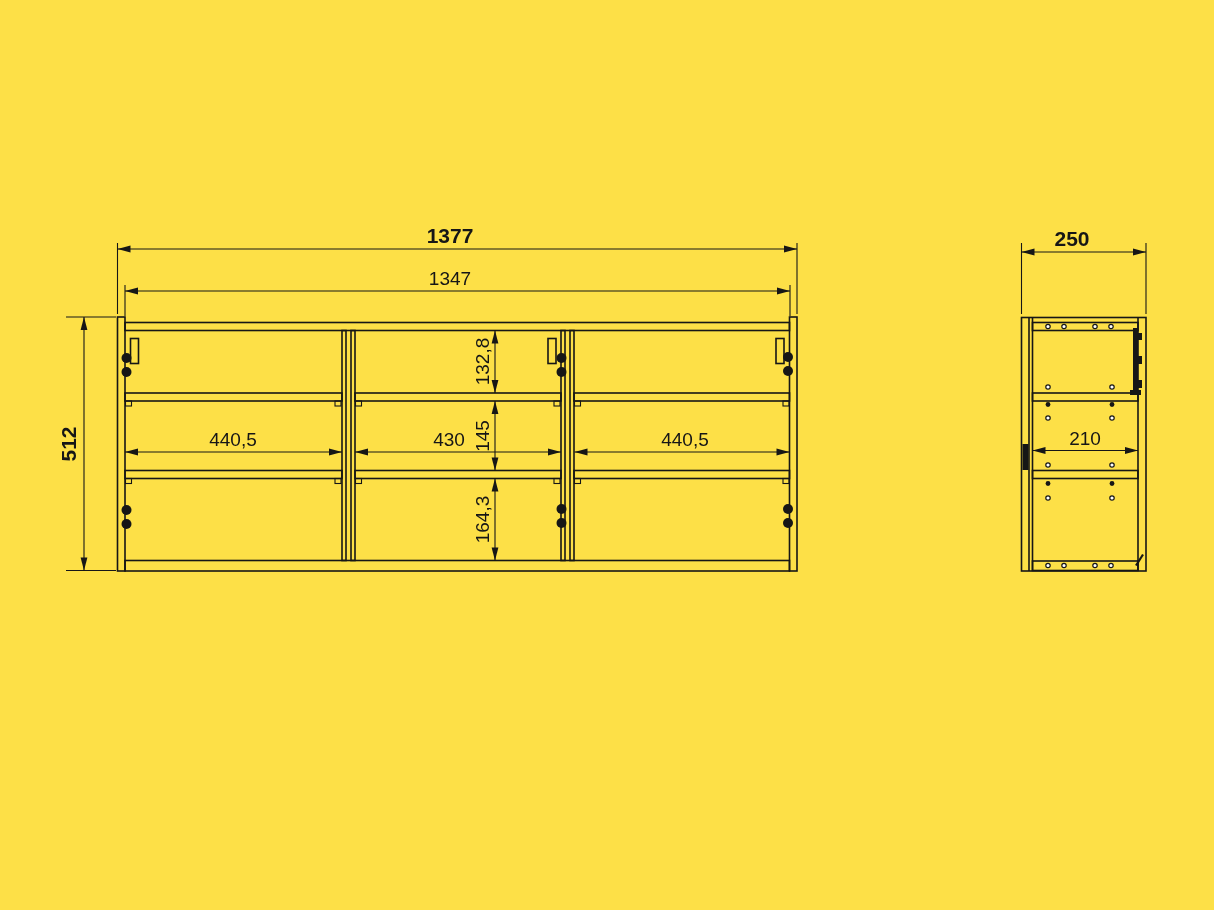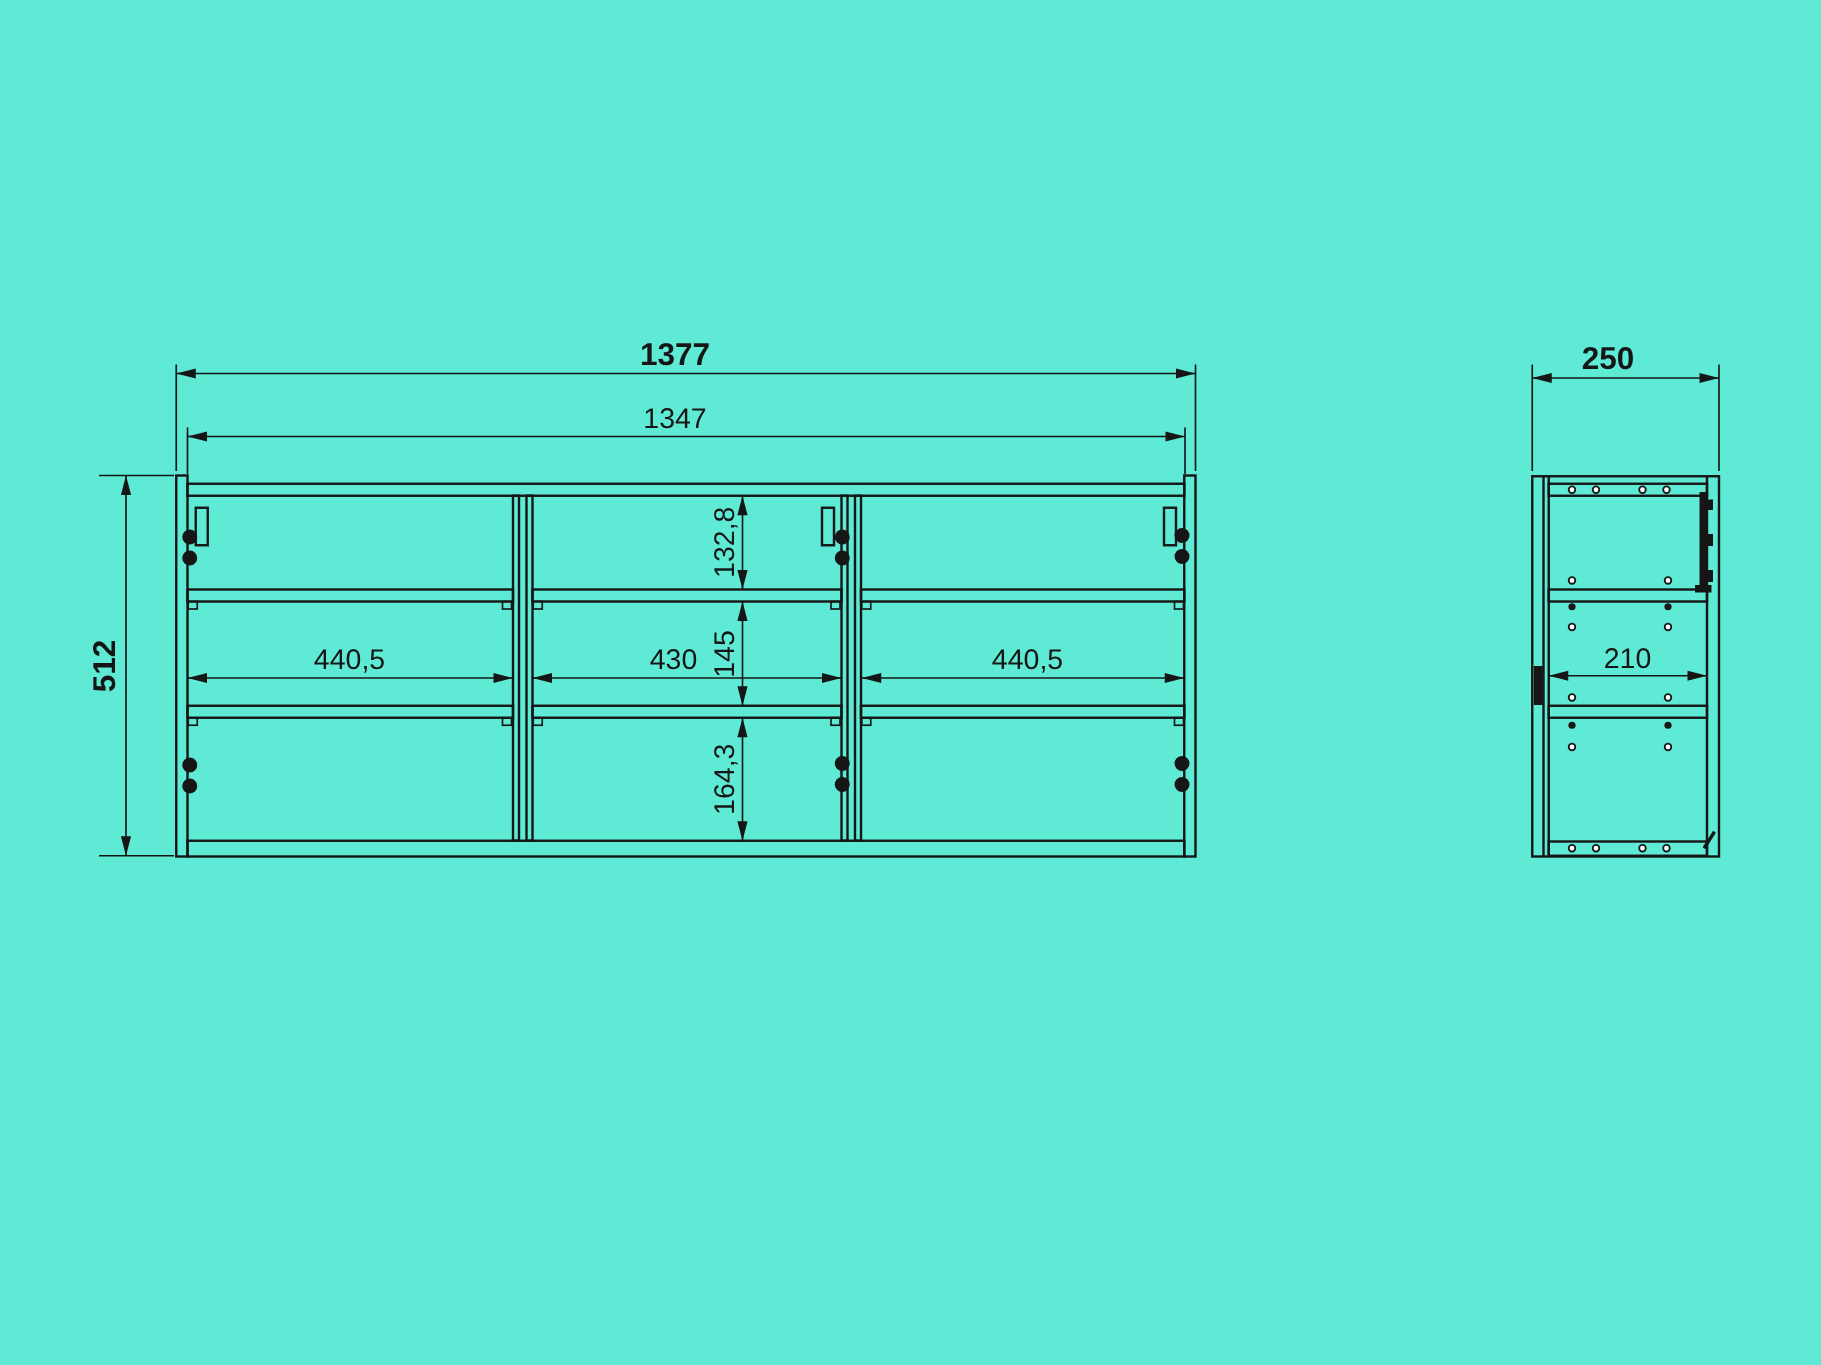--- a/index.html
+++ b/index.html
@@ -8,21 +8,21 @@
     background: #ffffff;
     width: 1214px;
     height: 910px;
     overflow: hidden;
     font-family: "Liberation Sans", sans-serif;
   }
   .canvas {
     position: relative;
     width: 1214px;
     height: 910px;
-    background: #5eead4;
+    background: #fde047;
   }
   svg { display: block; }
   .obj  { stroke: #161616; stroke-width: 1.6; fill: none; }
   .thin { stroke: #161616; stroke-width: 1.1; fill: none; }
   .dark { fill: #161616; stroke: none; }
   .hole { stroke: #161616; stroke-width: 1.2; fill: #ffffff; }
   .dimtext  { font-size: 19px; fill: #161616; }
   .dimbold  { font-size: 21px; font-weight: bold; fill: #161616; }
 </style>
 </head>

